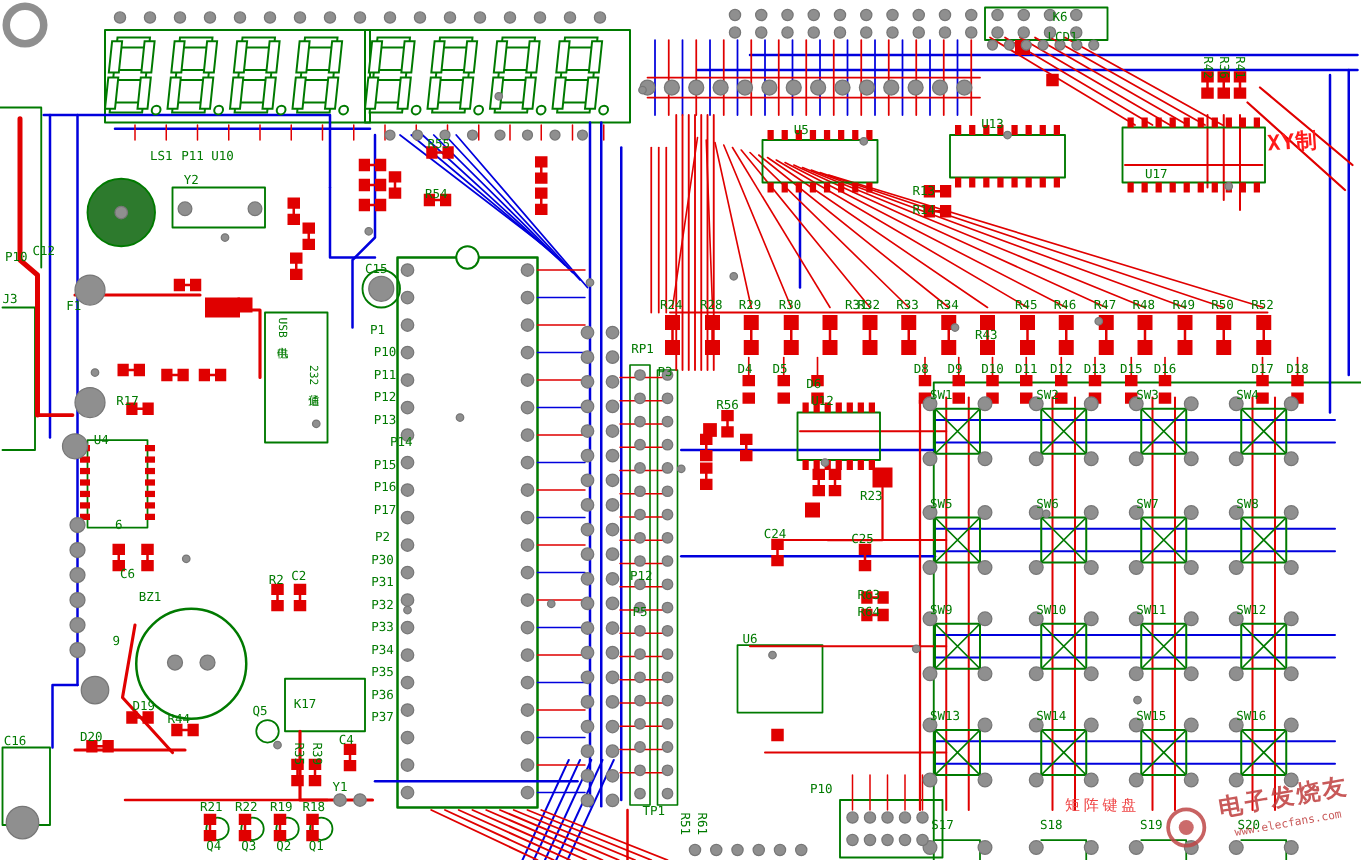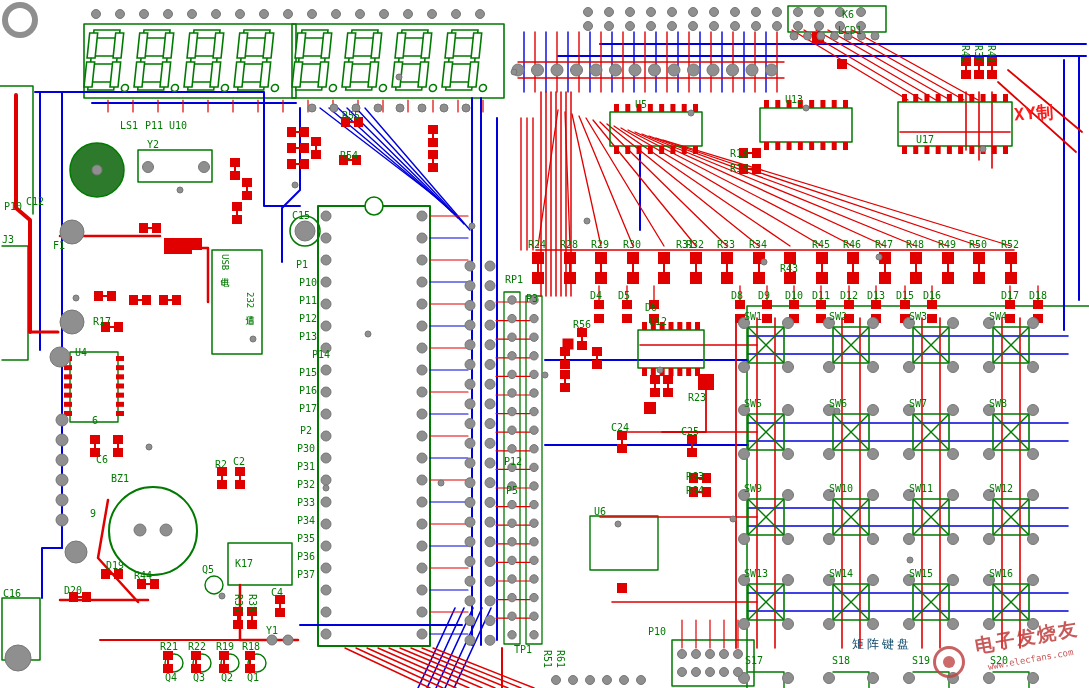--- a/index.html
+++ b/index.html
@@ -4,21 +4,21 @@
 <style>
   html,body{margin:0;padding:0;background:#ffffff;}
   .board{position:relative;width:1089px;height:688px;background:#ffffff;overflow:hidden;
          font-family:"DejaVu Sans Mono","Liberation Mono",monospace;}
   .board svg{position:absolute;left:0;top:0;}
   #labels{position:absolute;left:0;top:0;width:100%;height:100%;pointer-events:none;}
   .lbl{position:absolute;color:#007a00;font-size:10px;line-height:1;white-space:pre;}
   .lbl.v{writing-mode:vertical-rl;}
   .xy-note{position:absolute;left:1014px;top:102px;color:#ff1a1a;font-size:17px;font-weight:bold;
            transform:rotate(-4deg);letter-spacing:1px;}
-  .keypad-caption{position:absolute;left:852px;top:636px;color:#0c4a6e;font-size:12px;letter-spacing:3px;}
+  .keypad-caption{position:absolute;left:852px;top:636px;color:#ef4444;font-size:12px;letter-spacing:3px;}
   .watermark{position:absolute;left:925px;top:632px;width:164px;height:56px;}
   .wm-logo{position:absolute;left:8px;top:14px;width:26px;height:26px;border:3px solid rgba(190,70,70,.85);
            border-radius:50%;}
   .wm-logo:after{content:"";position:absolute;left:7px;top:7px;width:12px;height:12px;background:rgba(190,70,70,.8);
            border-radius:50%;}
   .wm-brand{position:absolute;left:48px;top:2px;color:rgba(190,60,60,.85);font-size:19px;font-weight:bold;
            letter-spacing:2px;transform:rotate(-10deg);transform-origin:0 0;white-space:nowrap;}
   .wm-url{position:absolute;left:62px;top:30px;color:rgba(190,60,60,.85);font-size:9px;
            transform:rotate(-10deg);transform-origin:0 0;white-space:nowrap;}
 </style>

